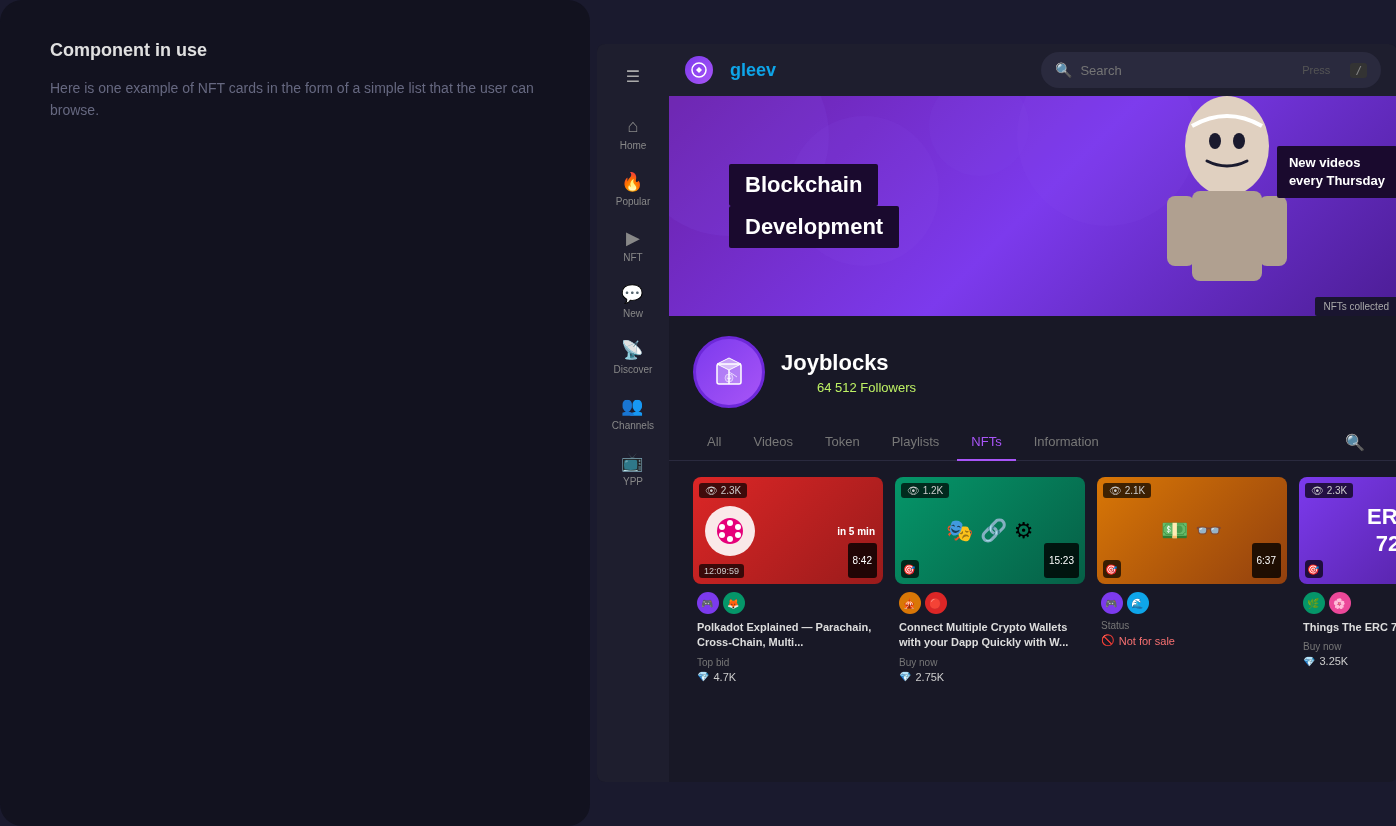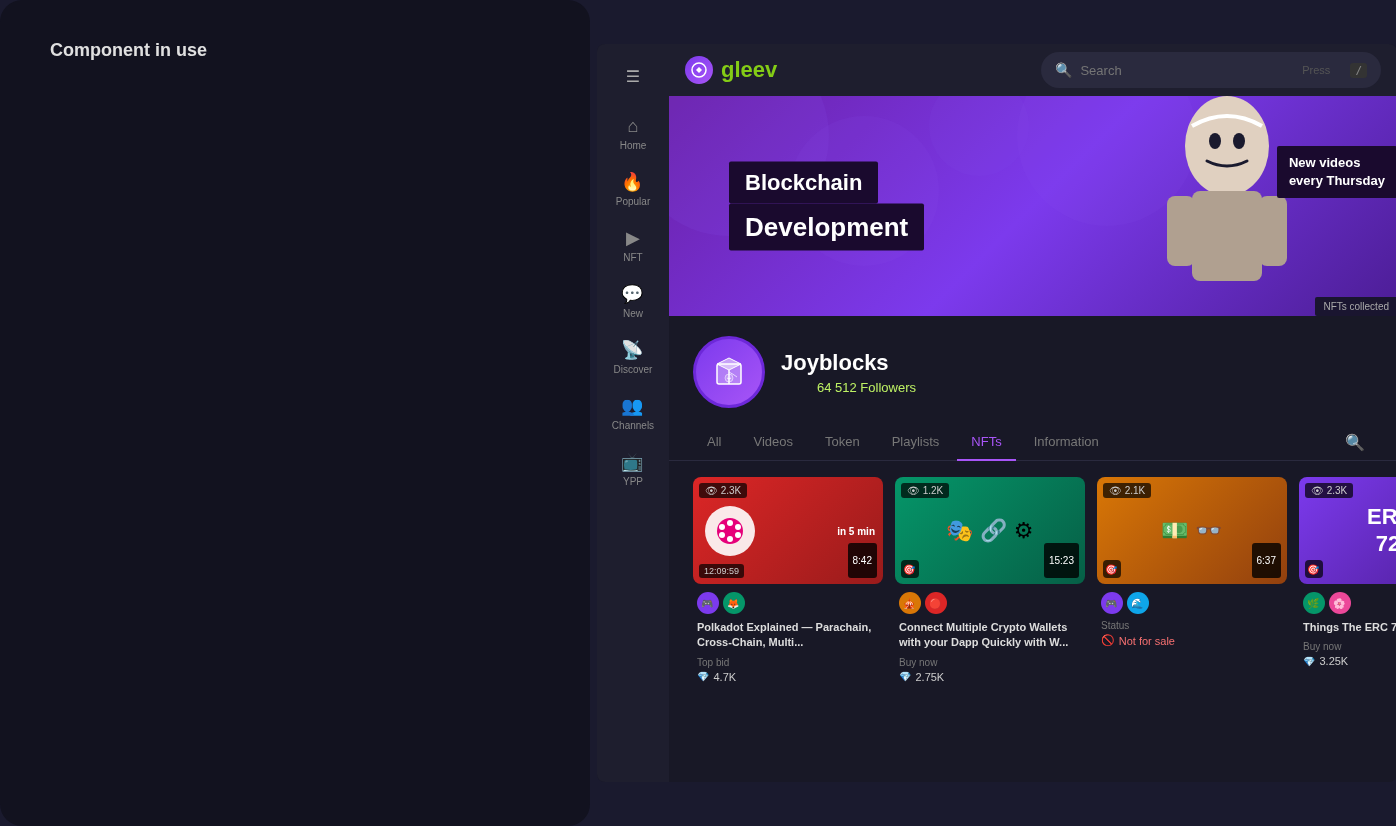--- a/index.html
+++ b/index.html
@@ -96,23 +96,23 @@
       background: #1e1e2e;
       display: flex;
       align-items: center;
       padding: 0 16px;
       gap: 12px;
       flex-shrink: 0;
     }
     .logo {
       display: flex;
       align-items: center;
-      gap: 8px;
-      color: #84cc16;
-      font-size: 22px;
+      gap: 17px;
+      color: #0ea5e9;
+      font-size: 18px;
       font-weight: 700;
     }
     .logo-icon {
       width: 28px;
       height: 28px;
       background: linear-gradient(135deg, #7c3aed, #a855f7);
       border-radius: 50%;
       display: flex;
       align-items: center;
       justify-content: center;
@@ -195,21 +195,21 @@
       padding: 8px 16px;
       font-size: 22px;
       font-weight: 800;
       display: inline-block;
       border-radius: 2px;
     }
     .banner-title2 {
       background: #1a0a2e;
       color: white;
       padding: 8px 16px;
-      font-size: 26px;
+      font-size: 22px;
       font-weight: 800;
       display: inline-block;
       border-radius: 2px;
     }
     .banner-character {
       position: absolute;
       right: 80px;
       bottom: 0;
       width: 180px;
       height: 220px;
@@ -418,20 +418,21 @@
       color: #ccc;
       font-size: 11px;
     }
     .price-icon { font-size: 10px; }
   </style>
 </head>
 <body>
 
 <div class="left-panel">
   <h2>Component in use</h2>
+  <p>Here is one example of NFT cards in the form of a simple list that the user can browse.</p>
 </div>
 
 <div class="app-container">
 
   <div class="sidebar">
     <div class="sidebar-menu-btn">
       <span>☰</span>
     </div>
     <div class="sidebar-item">
       <span class="icon">⌂</span>

